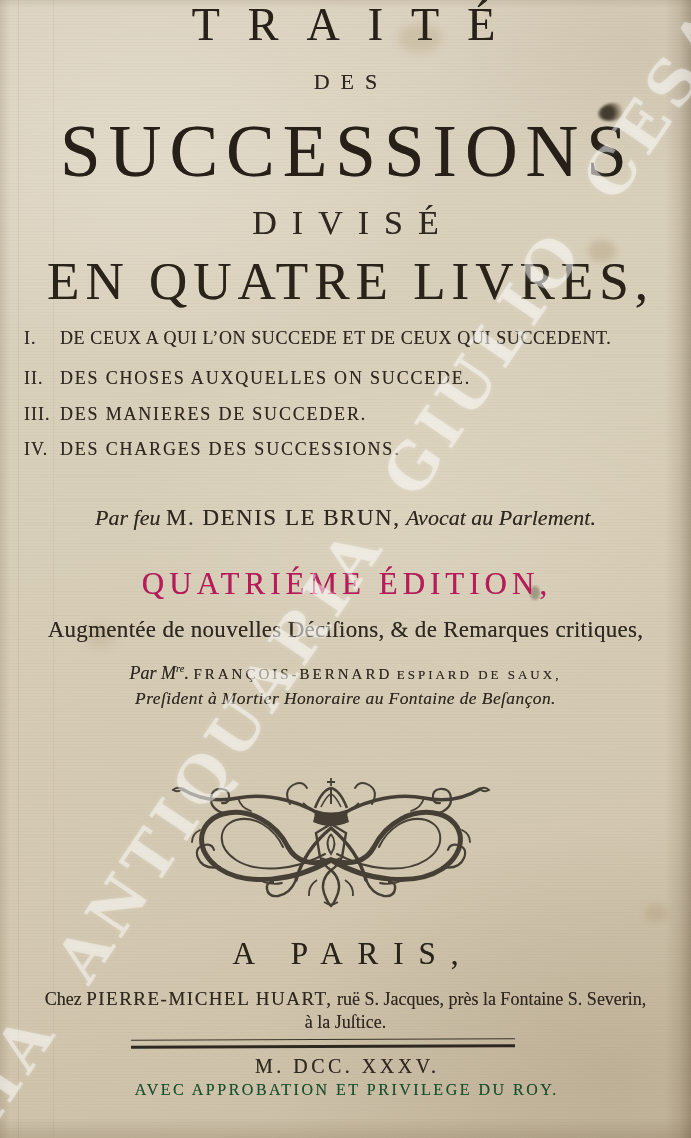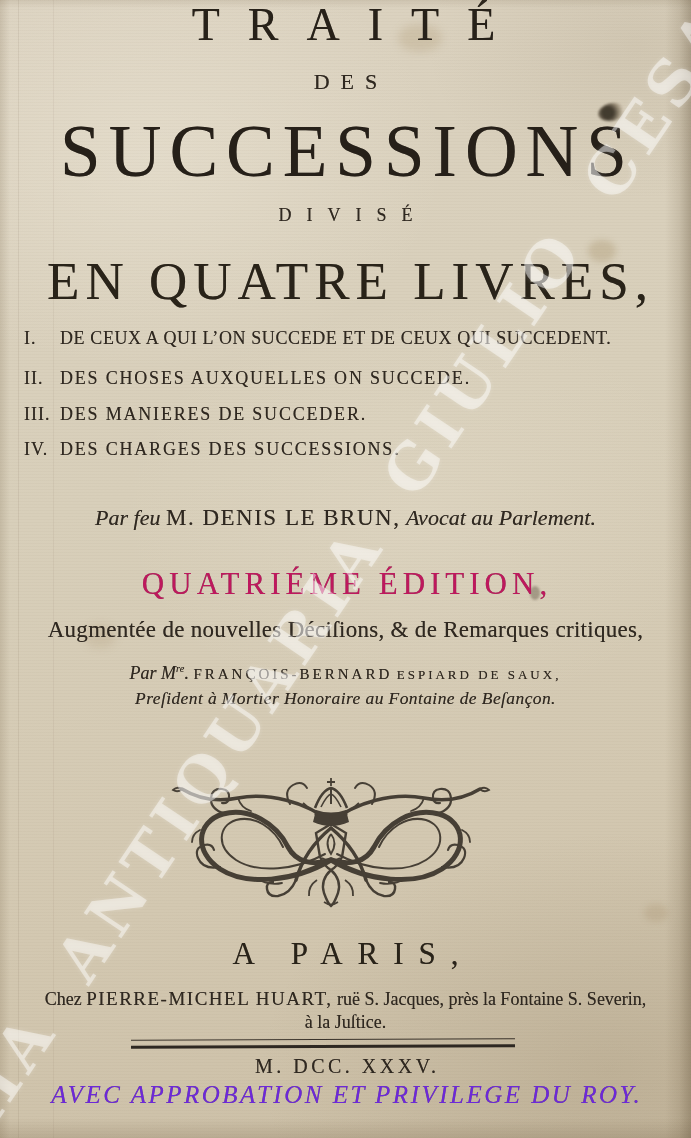--- a/index.html
+++ b/index.html
@@ -43,21 +43,21 @@
   .stain-f2{left:588px;top:240px;width:28px;height:22px;filter:blur(3px);background:rgba(142,112,66,0.22);}
   .stain-f3{left:84px;top:624px;width:32px;height:24px;filter:blur(4px);background:rgba(150,120,75,0.14);}
   .stain-f4{left:644px;top:904px;width:24px;height:18px;filter:blur(3px);background:rgba(140,110,66,0.16);}
   .stain-f5{left:530px;top:586px;width:10px;height:14px;filter:blur(1px);background:rgba(70,58,40,0.35);}
   
   .line{position:absolute;left:0;right:0;text-align:center;color:#2f2820;line-height:1;
         text-shadow:0 0 0.5px rgba(47,40,32,0.55);white-space:nowrap;}
   #t1{top:2px;font-size:46px;letter-spacing:28px;padding-left:24px;color:#272119;}
   #t2{top:71px;font-size:22px;letter-spacing:11px;padding-left:11px;}
   #t3{top:115px;font-size:73px;letter-spacing:8px;padding-left:4px;color:#262019;}
-  #t4{top:206px;font-size:18px;letter-spacing:15px;padding-left:15px;}
+  #t4{top:206px;font-size:34px;letter-spacing:15px;padding-left:15px;}
   #t5{top:255px;font-size:53px;letter-spacing:6px;padding-left:10px;color:#292319;}
   .toc-row{position:absolute;left:24px;right:8px;display:flex;align-items:baseline;color:#2f2820;
            text-shadow:0 0 0.5px rgba(47,40,32,0.5);line-height:1;}
   .toc-num{flex:none;width:36px;font-size:18px;letter-spacing:1px;text-align:left;}
   .toc-text{flex:1;text-align:left;font-size:18px;letter-spacing:1.8px;}
   #toc1{top:329px;} #toc1 .toc-text{letter-spacing:0.6px;}
   #toc2{top:369px;} #toc3{top:405px;} #toc4{top:440px;}
   #author{top:506px;font-size:22px;}
   .it{font-style:italic;}
   .author-name{font-size:23px;letter-spacing:1.5px;}
@@ -68,21 +68,21 @@
   .editor-sur{font-size:13px;letter-spacing:3px;}
   sup{font-size:0.58em;vertical-align:super;margin-top:16px;}
   #editor-title{top:690px;font-size:17.5px;font-style:italic;letter-spacing:0.4px;}
   #city{top:938px;font-size:31px;letter-spacing:15px;padding-left:15px;color:#292319;}
   #imprint1{top:989px;font-size:18px;}
   .publisher{font-size:19px;letter-spacing:1.5px;}
   #imprint2{top:1013px;font-size:18px;}
   #rule{position:absolute;top:1039px;left:131px;width:384px;height:5px;z-index:3;
         border-top:1.5px solid #3a332b;border-bottom:3px solid #2e2822;transform:rotate(-0.2deg);}
   #date{top:1056px;font-size:20px;letter-spacing:3.5px;padding-left:3.5px;}
-  #privilege{top:1082px;font-size:25px;font-style:italic;letter-spacing:2.5px;padding-left:2.5px;color:#6d28d9;}
+  #privilege{top:1082px;font-size:16px;letter-spacing:2.5px;padding-left:2.5px;color:#14532d;}
   .content{position:absolute;inset:0;z-index:3;}
   
   #ornament{position:absolute;left:170px;top:762px;width:322px;height:146px;z-index:3;opacity:0.92;}
   
   .watermark{
     position:absolute;left:345px;top:569px;width:1900px;height:72px;
     margin-left:-950px;margin-top:-36px;z-index:9;pointer-events:none;
     transform:rotate(-56deg);transform-origin:center;
     text-align:center;white-space:nowrap;line-height:72px;
     font-family:"DejaVu Serif",serif;font-weight:bold;font-size:62px;

